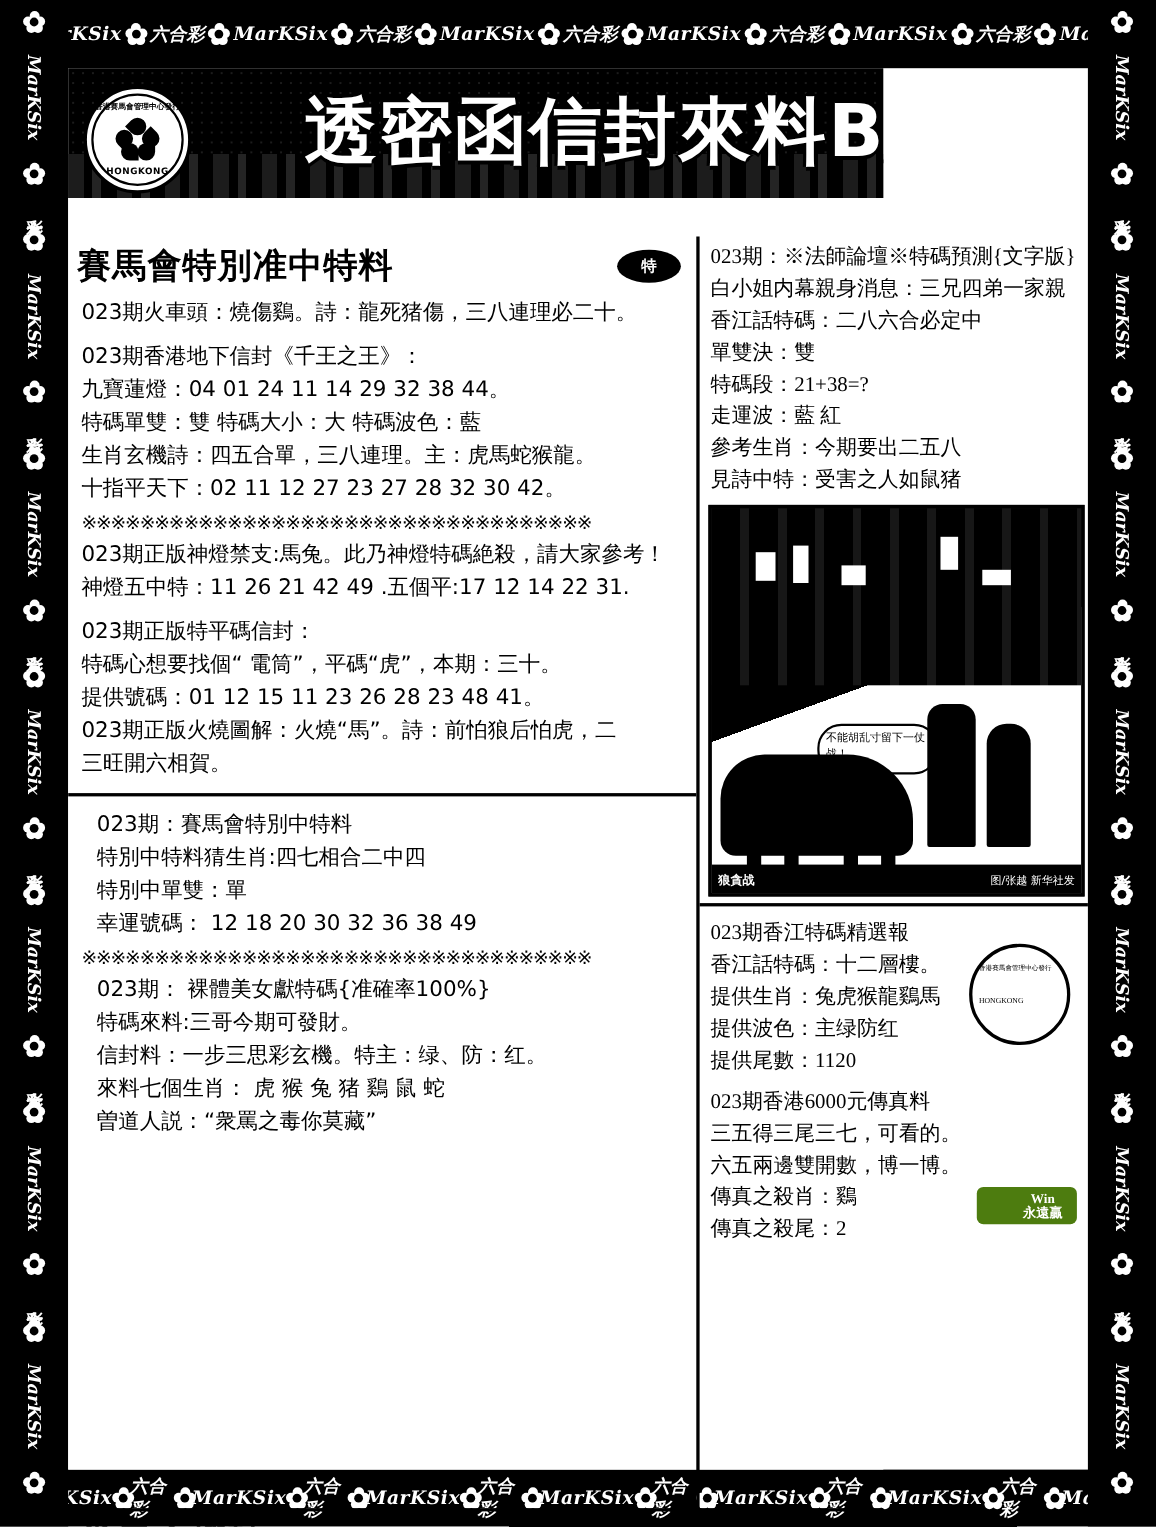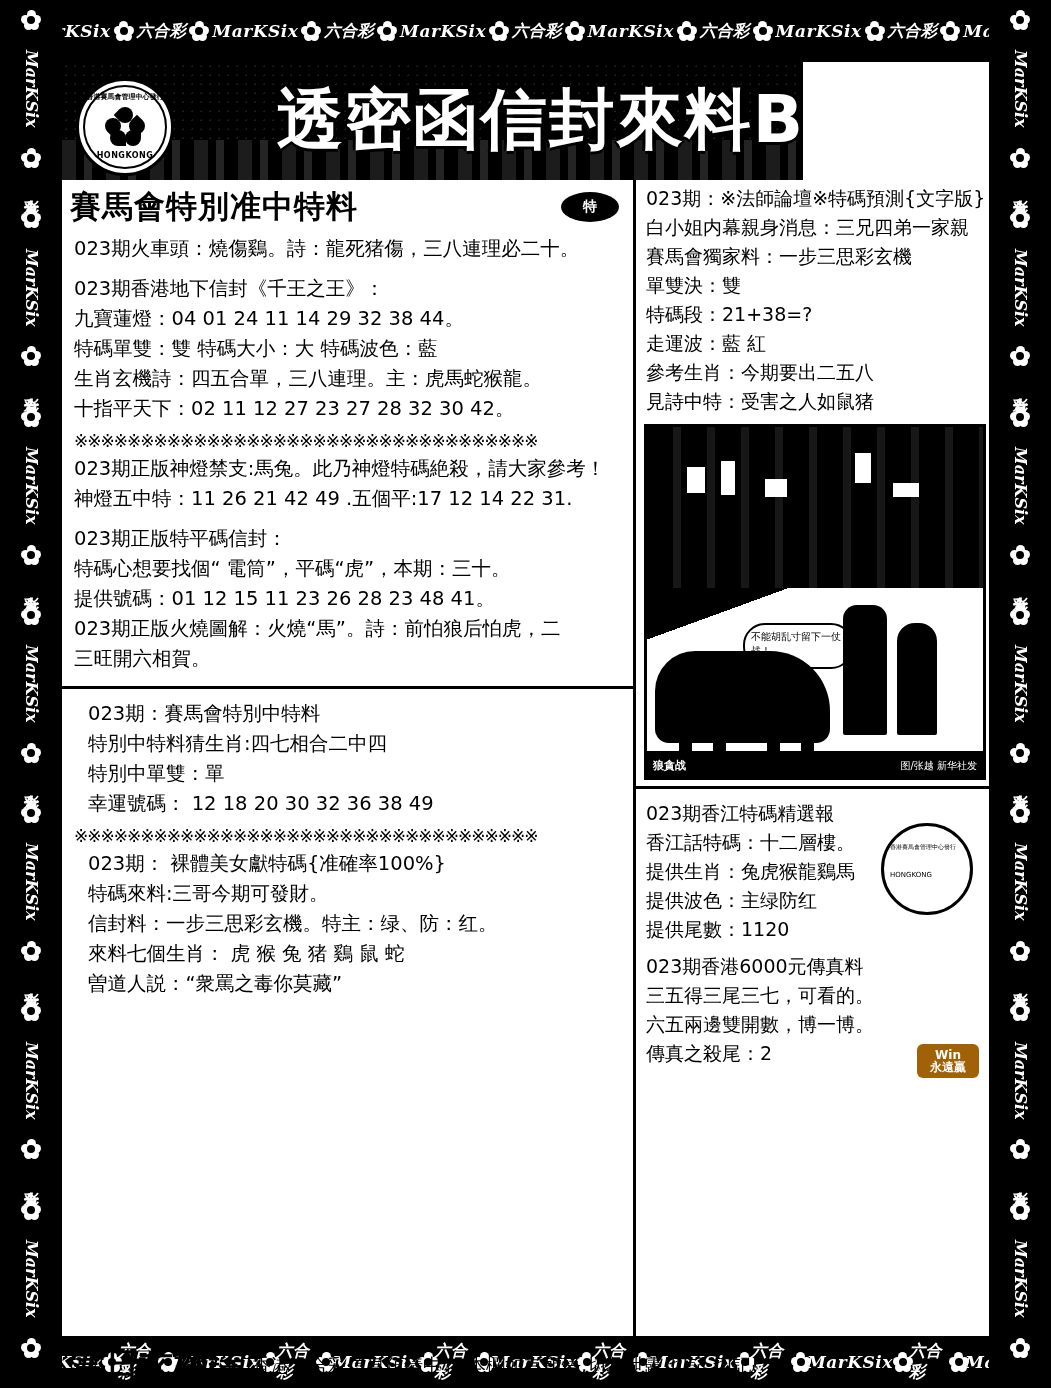--- a/index.html
+++ b/index.html
@@ -56,35 +56,35 @@
   .seal .petals b:nth-child(5){left:20px;top:23px;transform:rotate(180deg);}
   .seal .sealtop{position:absolute;top:5px;left:0;width:100%;text-align:center;font-size:7px;font-weight:bold;}
   .seal .sealbot{position:absolute;bottom:7px;left:0;width:100%;text-align:center;font-size:8px;font-weight:bold;
         letter-spacing:.5px;}
   .mast-title{position:absolute;left:118px;top:14px;width:790px;text-align:center;color:#fff;
      font-size:66px;font-weight:bold;letter-spacing:2px;line-height:88px;
      font-family:"DejaVu Sans","Liberation Sans",sans-serif;
      text-shadow:3px 0 0 #000,-3px 0 0 #000,0 3px 0 #000,0 -3px 0 #000;}
 
   
-  .content{display:flex;width:927px;height:1156px;}
+  .content{display:flex;width:927px;height:1156px;margin-top:35px;}
   .colL{width:574px;border-right:3px solid #000;box-sizing:border-box;}
   .colR{width:353px;box-sizing:border-box;}
 
   .hdrrow{display:flex;align-items:center;padding:6px 8px 2px 8px;}
   .bigred{font-size:31px;font-weight:bold;letter-spacing:1px;white-space:nowrap;}
   .badge{margin-left:auto;width:58px;height:30px;border-radius:50%;background:#000;color:#fff;
      display:flex;align-items:center;justify-content:center;font-size:14px;font-weight:bold;margin-right:6px;}
 
   .blk{padding:4px 8px 6px 12px;font-size:19.5px;line-height:30px;}
   .blk p{margin:0;white-space:nowrap;}
   .sep{height:0;border-top:3px solid #000;margin:6px 0;}
   .dashrow{font-size:17px;letter-spacing:-1px;line-height:14px;padding:4px 10px 2px 12px;word-break:break-all;}
 
-  .rblk{padding:4px 8px 4px 10px;font-size:19px;line-height:29px;}
+  .rblk{padding:4px 8px 4px 10px;font-size:19px;line-height:29px;font-family:Liberation Serif, serif;}
   .rblk p{margin:0;white-space:nowrap;}
 
   
   .comic{margin:4px 6px 4px 8px;width:336px;height:350px;border:3px solid #000;background:#111;position:relative;overflow:hidden;}
   .comic .sky{position:absolute;inset:0;background:
      linear-gradient(160deg,#000 0 45%, #fff 45% 100%);}
   .comic .bldg{position:absolute;left:0;top:0;width:100%;height:46%;
      background:repeating-linear-gradient(90deg,#000 0 26px,#171717 26px 34px);}
   .comic .win{position:absolute;background:#fff;}
   .comic .bubble{position:absolute;left:96px;top:196px;width:110px;height:46px;background:#fff;border:2px solid #000;
@@ -99,22 +99,22 @@
 
   
   .rlogo{position:absolute;right:16px;top:0;width:86px;height:86px;border-radius:50%;background:#fff;border:3px solid #000;
      display:flex;align-items:center;justify-content:center;}
 
   
   .poem{border-top:3px solid #000;display:flex;height:auto;}
   .poemhdr{display:flex;align-items:center;padding:4px 10px;border-bottom:3px solid #000;}
   .poemtitle{font-size:33px;font-weight:bold;letter-spacing:1px;}
   .poemsub{font-size:19px;margin-left:10px;white-space:nowrap;}
-  .win-badge{position:absolute;right:10px;top:0;width:62px;height:34px;background:#a16207;color:#fff;border-radius:6px;
-     font-size:12px;display:flex;flex-direction:column;align-items:center;justify-content:center;line-height:12px;font-weight:bold;}
+  .win-badge{position:absolute;right:10px;top:0;width:62px;height:34px;background:#4d7c0f;color:#fff;border-radius:6px;
+     font-size:12px;display:flex;flex-direction:column;align-items:center;justify-content:center;line-height:12px;font-weight:bold;padding-left:29px;}
 </style>
 </head>
 <body>
 
 <div id="page">
 
   <div class="band band-top">
     <div class="hrow" id="topRow">
         <span class="flower">
           <b></b>
@@ -677,21 +677,21 @@
           <p>來料七個生肖： 虎 猴 兔 猪 鷄 鼠 蛇</p>
           <p>曽道人説：“衆罵之毒你莫藏”</p>
         </div>
       </div>
 
       <div class="colR">
 
         <div class="rblk">
           <p>023期：※法師論壇※特碼預測{文字版}</p>
           <p>白小姐内幕親身消息：三兄四弟一家親</p>
-          <p>賽馬會獨家料：一步三思彩玄機</p>
+          <p>香江話特碼：二八六合必定中</p>
           <p>單雙決：雙</p>
           <p>特碼段：21+38=?</p>
           <p>走運波：藍 紅</p>
           <p>參考生肖：今期要出二五八</p>
           <p>見詩中特：受害之人如鼠猪</p>
         </div>
 
         <div class="comic">
           <div class="sky"></div>
           <div class="bldg"></div>
@@ -728,20 +728,21 @@
               <div class="petals"><b></b><b></b><b></b><b></b><b></b></div>
               <div class="sealbot" style="font-size:7px">HONGKONG</div>
             </div>
           </div>
         </div>
 
         <div class="rblk" style="position:relative">
           <p>023期香港6000元傳真料</p>
           <p>三五得三尾三七，可看的。</p>
           <p>六五兩邊雙開數，博一博。</p>
+          <p>傳真之殺肖：鷄</p>
           <p>傳真之殺尾：2</p>
           <div class="win-badge" style="top:96px">
             <span>Win</span>
             <span>永遠贏</span>
           </div>
         </div>
 
       </div>
     </div>
 

